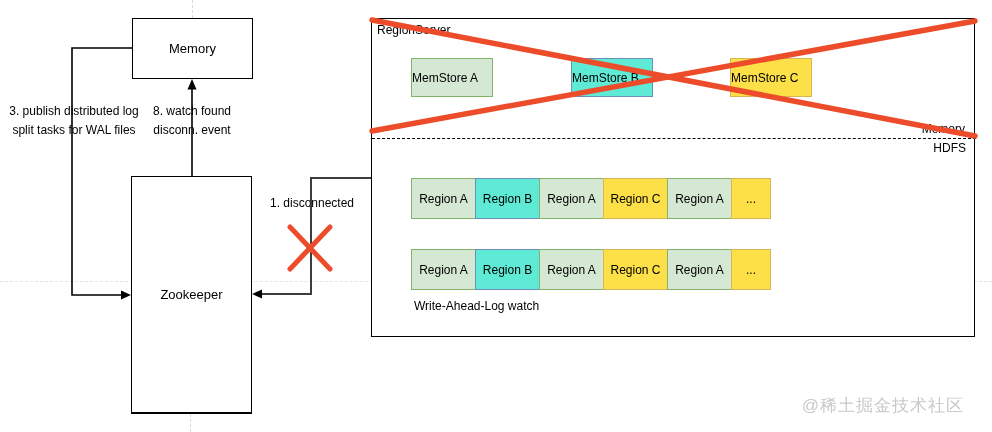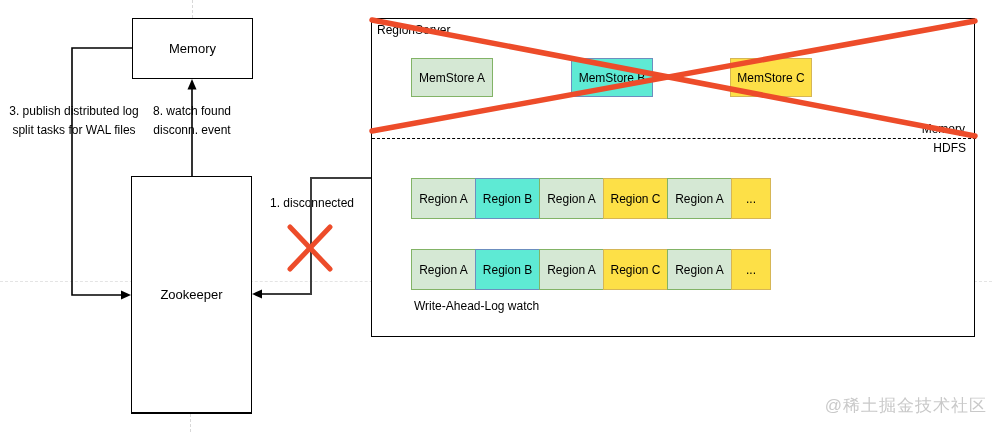--- a/index.html
+++ b/index.html
@@ -23,21 +23,21 @@
   .region-server { left:371px; top:18px; width:604px; height:319px; display:block; }
 
   .rs-title { position:absolute; left:5px; top:4px; font-size:12px; }
 
   .c-green  { background:#d5e8d4; border:1px solid #82b366; }
   .c-blue   { background:#5eead4; border:1px solid #6c8ebf; }
   .c-yellow { background:#fde047; border:1px solid #d6b656; }
 
   .memstore {
     position:absolute; top:39px; width:82px; height:39px; box-sizing:border-box;
-    display:flex; align-items:center; justify-content:center; font-size:12px;
+    display:flex; align-items:center; justify-content:flex-start; font-size:12px;
   }
   .ms-a { left:39px; }
   .ms-b { left:199px; }
   .ms-c { left:358px; }
 
   .separator { position:absolute; left:0; top:119px; width:604px; border-top:1px dashed #000; }
   .mem-label  { position:absolute; right:8px; top:103px; font-size:12px; background:#fff; padding:0 1px; }
   .hdfs-label { position:absolute; right:8px; top:122px; font-size:12px; }
 
   .wal-row { position:absolute; left:39px; display:flex; }
@@ -53,21 +53,21 @@
   .wal-caption { position:absolute; left:42px; top:280px; font-size:12px; }
 
   .edge-label { position:absolute; z-index:2; font-size:12px; text-align:center; line-height:19px; }
   .lbl-publish { left:3px;  top:102px; width:142px; }
   .lbl-watch   { left:132px; top:102px; width:120px; }
   .lbl-disconnected { left:242px; top:194px; width:140px; }
 
   svg.overlay { position:absolute; left:0; top:0; z-index:3; pointer-events:none; }
 
   .watermark {
-    position:absolute; right:5px; top:394px; z-index:4;
+    position:absolute; right:28px; top:394px; z-index:4;
     font-size:17px; color:#c9c9c9; letter-spacing:1px;
   }
 </style>
 </head>
 <body>
 
 <div class="canvas">
 
   <div class="guide guide-h"></div>
   <div class="guide guide-v-top"></div>

